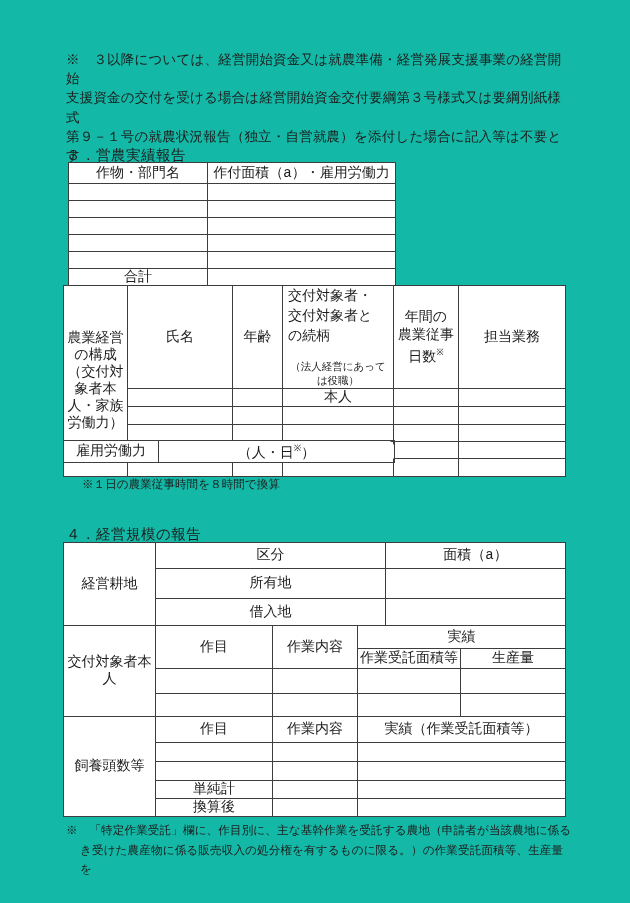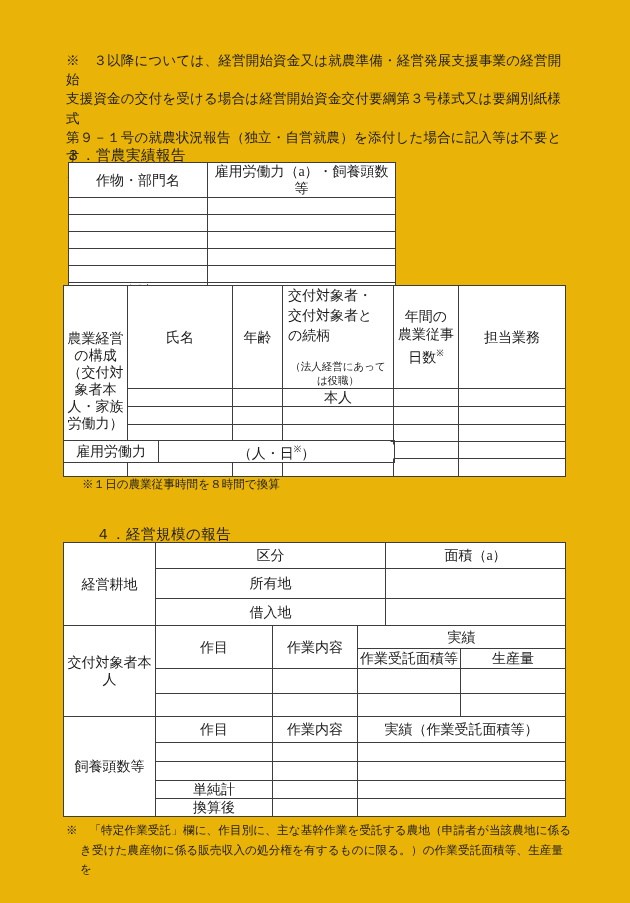--- a/index.html
+++ b/index.html
@@ -1,18 +1,18 @@
 <!DOCTYPE html>
 <html><head>
 <meta charset="utf-8">
 <style>
   * { margin:0; padding:0; box-sizing:border-box; }
   html,body { width:630px; background:#ffffff; }
   body { height:903px; font-family:"Liberation Serif","DejaVu Serif",serif; color:#1c1c1c; }
-  .page { position:relative; width:630px; height:903px; background:#eab308; overflow:hidden; }
+  .page { position:relative; width:630px; height:903px; background:#14b8a6; overflow:hidden;font-family:Liberation Mono, monospace; }
   .abs { position:absolute; }
 
   .note { font-size:13.5px; line-height:19.2px; letter-spacing:0.2px; }
   .note2 { font-size:11.6px; line-height:19.6px; letter-spacing:0.1px; }
   .note2 .cont { padding-left:14px; }
   .sec-title { font-size:14.5px; letter-spacing:0.5px; }
   .footnote { font-size:11.6px; }
 
   table.t { border-collapse:collapse; table-layout:fixed; position:absolute; background:#fff; }
   .t td { border:1px solid #3d3d3d; font-size:14px; font-weight:normal; text-align:center;
@@ -46,21 +46,21 @@
   <div class="abs sec-title" style="left:66px; top:146px;">３．営農実績報告</div>
 
   <table class="t" style="left:68px; top:162px; width:327px;">
     <colgroup>
         <col style="width:139px">
         <col style="width:188px">
       </colgroup>
     <tbody>
         <tr class="h21">
       <td>作物・部門名</td>
-      <td>雇用労働力（a）・飼養頭数等</td>
+      <td>作付面積（a）・雇用労働力</td>
     </tr>
     <tr class="h17">
           <td></td>
           <td></td>
         </tr>
     <tr class="h17">
           <td></td>
           <td></td>
         </tr>
     <tr class="h17">
@@ -155,21 +155,21 @@
     <tbody>
         <tr class="h18">
       <td>雇用労働力</td>
       <td class="cell-right"><span>（人・日</span><span class="sup">※</span><span>）</span></td>
     </tr>
   </tbody>
     </table>
 
   <div class="abs footnote" style="left:82px; top:477px;">※１日の農業従事時間を８時間で換算</div>
 
-  <div class="abs sec-title" style="left:66px; top:525px;margin-left:30px;">４．経営規模の報告</div>
+  <div class="abs sec-title" style="left:66px; top:525px;">４．経営規模の報告</div>
 
   <table class="t" style="left:63px; top:542px; width:502px;">
     <colgroup>
         <col style="width:92px">
         <col style="width:230px">
         <col style="width:180px">
       </colgroup>
     <tbody>
         <tr class="h26">
       <td rowspan="3">経営耕地</td>

